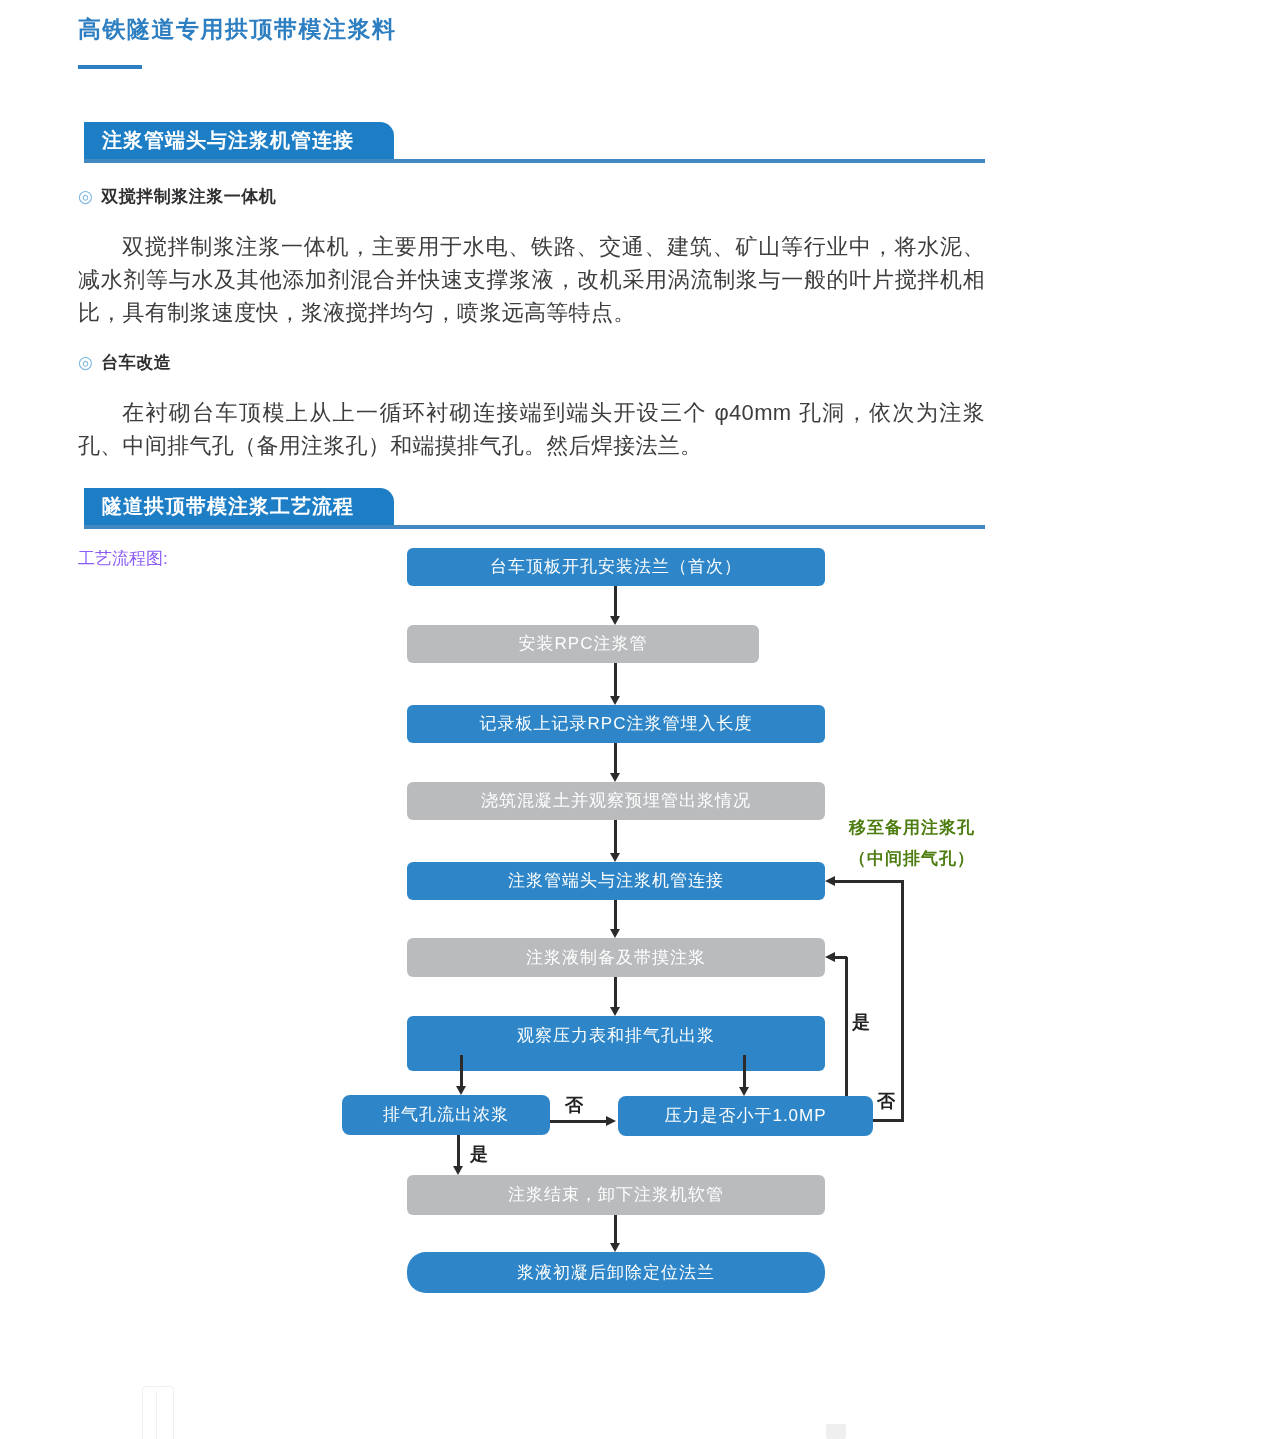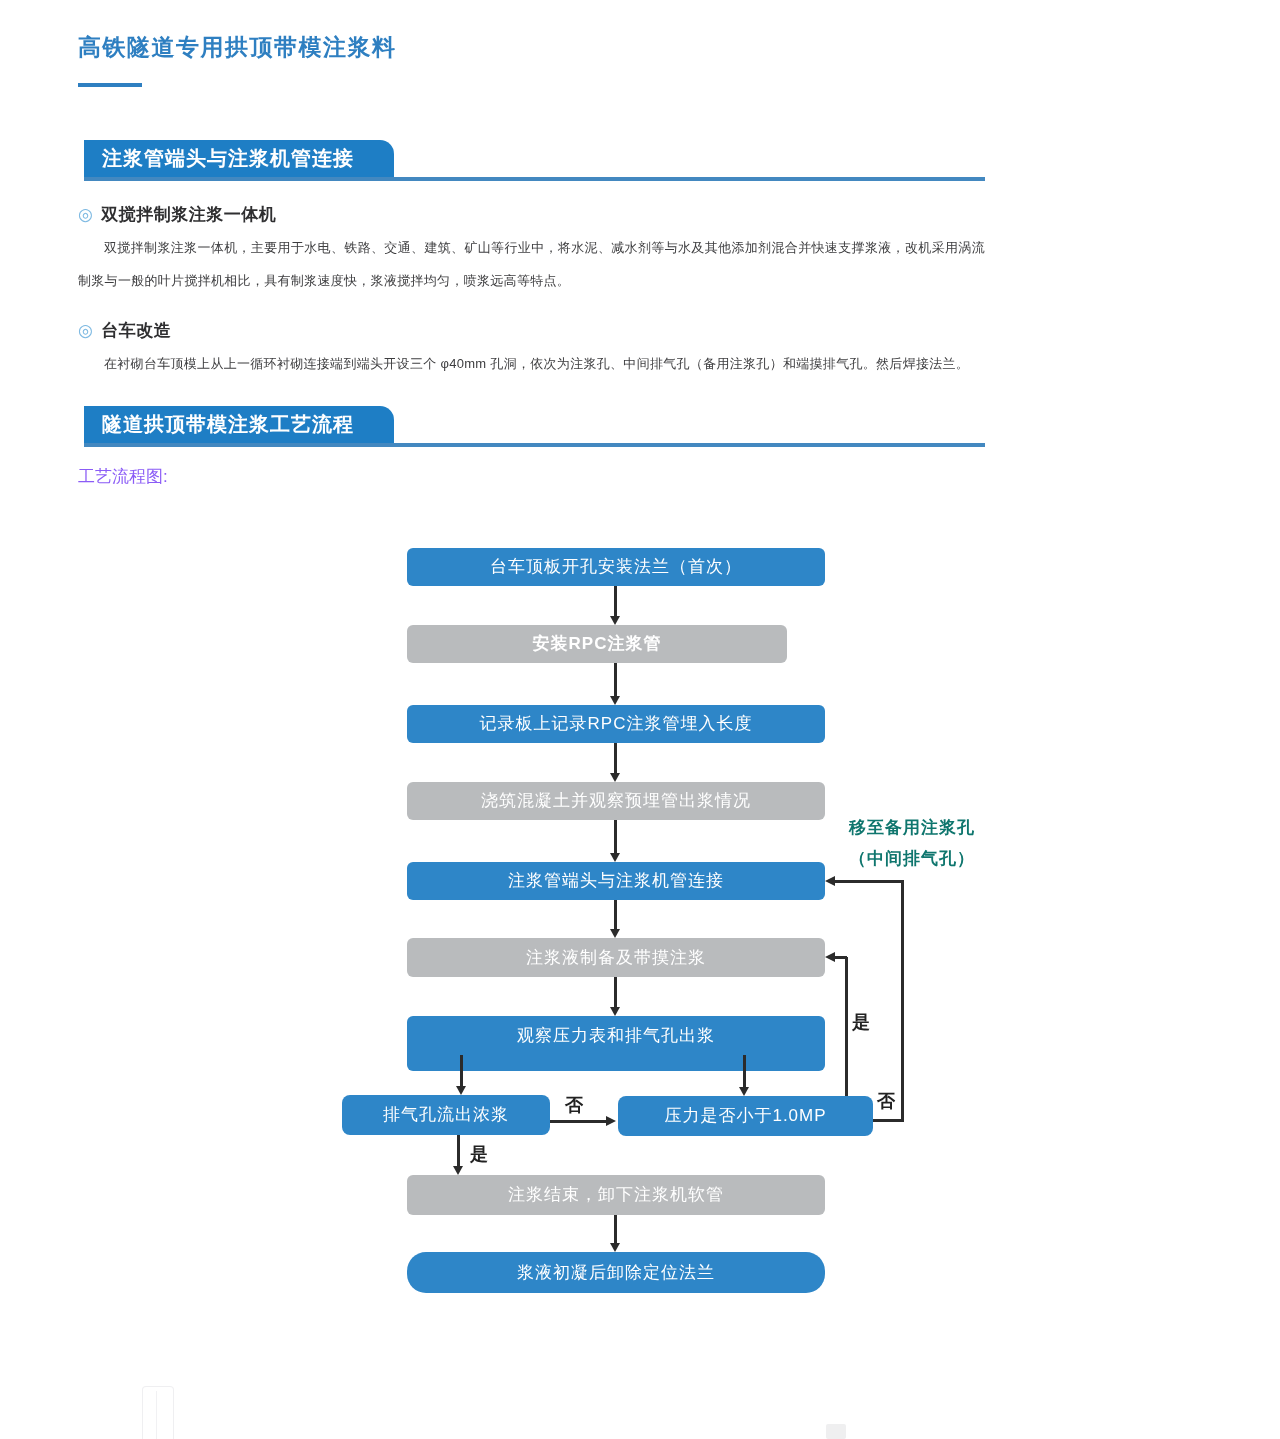--- a/index.html
+++ b/index.html
@@ -12,53 +12,53 @@
     --body-text:#3d3d3f;
     --bullet-blue:#7db9e2;
   }
   *{box-sizing:border-box;margin:0;padding:0;}
   html,body{background:#ffffff;}
   body{
     width:1280px;height:1439px;position:relative;overflow:hidden;
     font-family:"Liberation Sans","DejaVu Sans",sans-serif;
     color:var(--body-text);
   }
-  .content{position:absolute;top:0;left:0;width:1068px;padding:30px 83px 0 78px;}
+  .content{position:absolute;top:0;left:0;width:1068px;padding:12px 83px 0 78px;}
   .page-title{
     font-size:23px;font-weight:bold;color:var(--title-blue);
     letter-spacing:1.5px;margin-top:2px;
   }
   .title-underline{width:64px;height:4px;background:var(--title-blue);margin-top:20px;}
 
   .ribbon-wrap{margin-left:6px;margin-top:53px;border-bottom:4px solid var(--rule-blue);}
   .ribbon{
     display:inline-block;background:var(--ribbon-blue);color:#ffffff;
     font-size:20px;font-weight:bold;letter-spacing:1px;
     height:37px;line-height:37px;padding:0 40px 0 18px;
     border-radius:0 14px 0 0;vertical-align:bottom;
   }
   .item-heading{margin-top:22px;font-size:17px;font-weight:bold;color:#2f2f31;letter-spacing:0.5px;}
   .bullet{color:var(--bullet-blue);font-size:17px;font-weight:normal;margin-right:8px;}
   .item-body{
-    margin-top:5px;font-size:13px;line-height:33px;text-align:justify;
+    margin-top:22px;font-size:22px;line-height:33px;text-align:justify;
     text-indent:2em;color:var(--body-text);letter-spacing:0.3px;
   }
   .ribbon-wrap.second{margin-top:26px;}
   .diagram-label{margin-top:18px;font-size:17px;font-weight:normal;color:#8b5cf6;}
 
   
   .flowchart{position:absolute;left:0;top:530px;width:1280px;height:800px;}
   .node{
     position:absolute;color:#ffffff;font-size:17px;letter-spacing:1px;
     text-align:center;border-radius:6px;white-space:nowrap;
   }
   .node.blue{background:var(--box-blue);}
   .node.gray{background:var(--box-gray);}
   .n1{left:407px;top:18px;width:418px;height:38px;line-height:38px;}
-  .n2{left:407px;top:95px;width:380px;height:38px;line-height:38px;font-weight:bold;}
+  .n2{left:407px;top:95px;width:352px;height:38px;line-height:38px;}
   .n3{left:407px;top:175px;width:418px;height:38px;line-height:38px;}
   .n4{left:407px;top:252px;width:418px;height:38px;line-height:38px;text-align:center;}
   .n5{left:407px;top:332px;width:418px;height:38px;line-height:38px;}
   .n6{left:407px;top:408px;width:418px;height:39px;line-height:39px;}
   .n7{left:407px;top:486px;width:418px;height:55px;line-height:39px;}
   .n8{left:342px;top:565px;width:208px;height:40px;line-height:40px;border-radius:8px;}
   .n9{left:618px;top:566px;width:255px;height:40px;line-height:40px;border-radius:8px;}
   .n10{left:407px;top:645px;width:418px;height:40px;line-height:40px;}
   .n11{left:407px;top:722px;width:418px;height:41px;line-height:41px;border-radius:19px;}
 
@@ -103,21 +103,21 @@
   .decision-label{
     position:absolute;font-size:18px;font-weight:bold;color:#222222;letter-spacing:1px;
   }
   .lbl-no-mid{left:565px;top:563px;}
   .lbl-yes-down{left:470px;top:612px;}
   .lbl-yes-loop{left:852px;top:480px;}
   .lbl-no-loop{left:877px;top:559px;}
 
   .annotation{
     position:absolute;left:832px;top:282px;width:160px;text-align:center;
-    font-size:17px;font-weight:bold;color:#0f766e;line-height:31px;letter-spacing:1px;
+    font-size:17px;font-weight:bold;color:#4d7c0f;line-height:31px;letter-spacing:1px;
   }
 
   
   .wm-tower{
     position:absolute;left:142px;top:1386px;width:32px;height:53px;
     border:1px solid rgba(80,80,100,0.09);border-bottom:none;border-radius:4px 4px 0 0;
   }
   .wm-tower::after{
     content:'';position:absolute;left:13px;top:4px;width:1px;height:49px;
     background:rgba(80,80,100,0.08);

